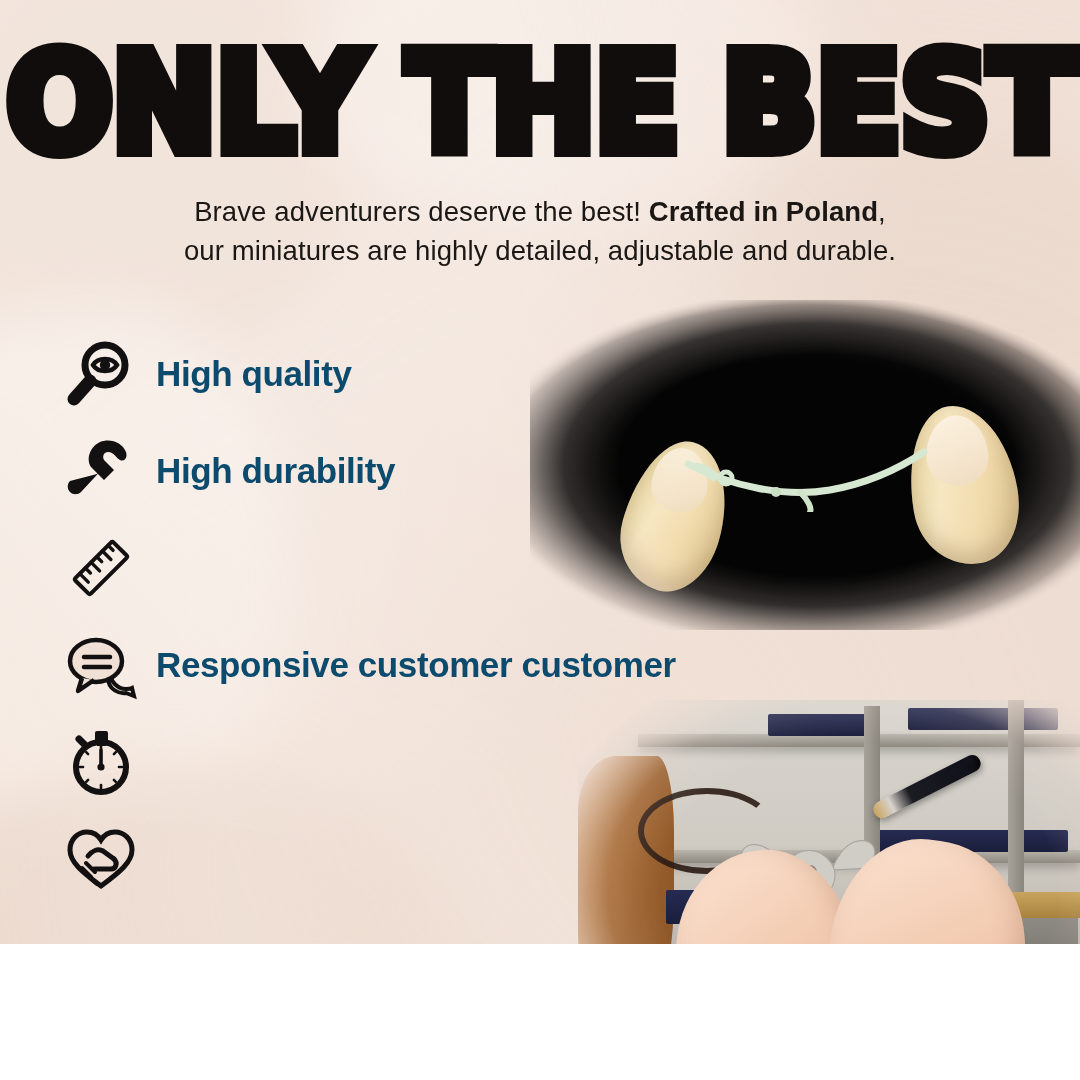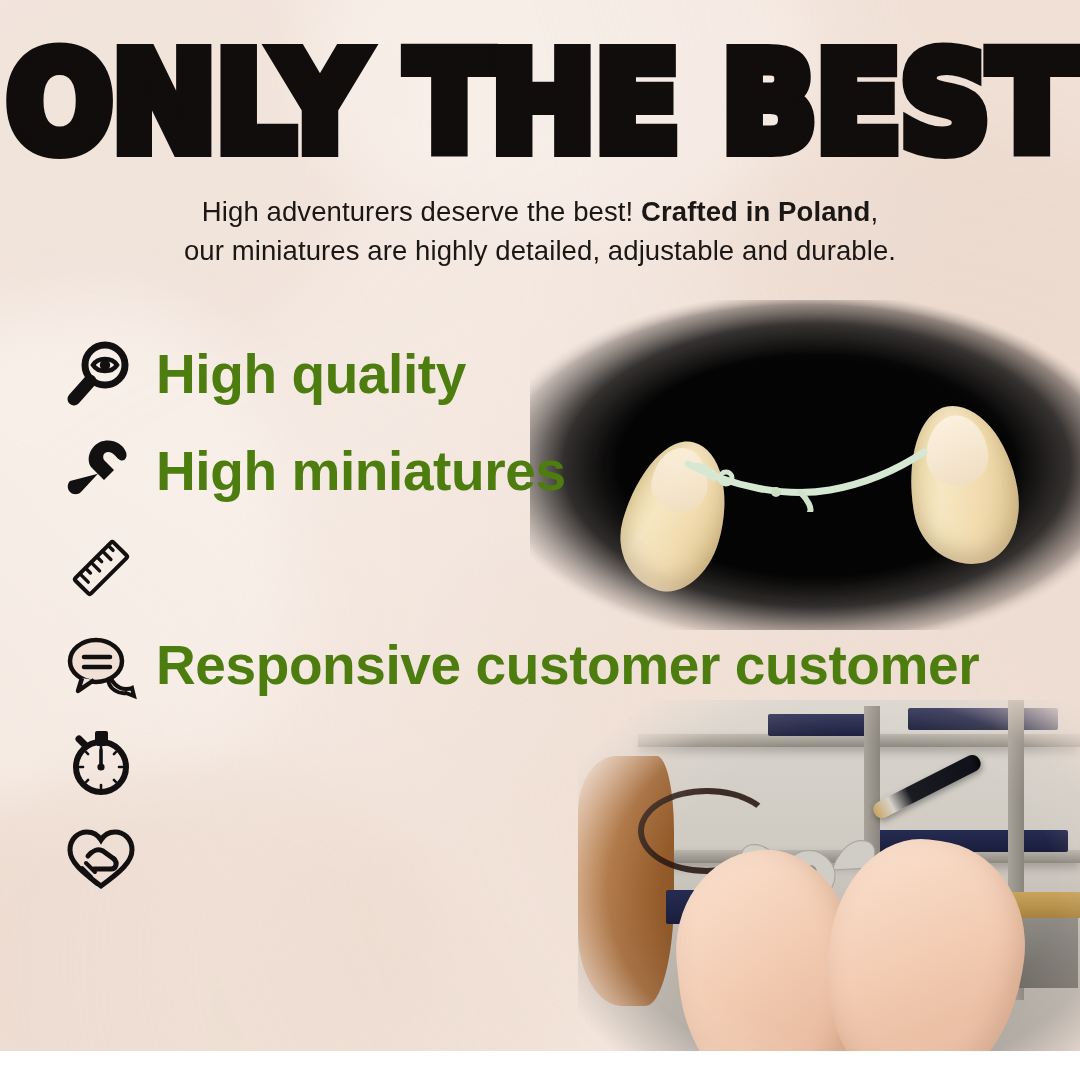--- a/index.html
+++ b/index.html
@@ -6,21 +6,21 @@
   * { margin:0; padding:0; box-sizing:border-box; }
 
   html, body {
     width:1080px; height:1080px;
     overflow:hidden;
     font-family:"Liberation Sans", sans-serif;
   }
 
   #poster {
     position:relative;
-    width:1080px; height:1051px;
+    width:1080px; height:944px;
     background:#f0e0d6;
     overflow:hidden;
   }
 
   
   .wash {
     position:absolute;
     pointer-events:none;
     border-radius:48% 52% 44% 56% / 55% 45% 58% 42%;
     filter:blur(26px);
@@ -82,23 +82,23 @@
     align-items:center;
     gap:18px;
   }
   .ficon {
     flex:0 0 auto;
     width:74px; height:74px;
     display:flex; align-items:center; justify-content:center;
   }
   .ficon svg { display:block; width:100%; height:100%; }
   .flabel {
-    font-size:55px;
+    font-size:35px;
     font-weight:bold;
-    color:#4d7c0f;
+    color:#0c4a6e;
     letter-spacing:-.4px;
     white-space:nowrap;
   }
 
   
   .photo {
     position:absolute;
     overflow:hidden;
   }
   .photo .inner { position:absolute; inset:0; }
@@ -263,21 +263,21 @@
       </svg>
       <div class="hand" id="hand-left"></div>
       <div class="hand" id="hand-right"></div>
       <div id="brush"></div>
     </div>
   </div>
 
   <div id="headline">ONLY THE BEST</div>
 
   <div id="subtitle">
-    <span>High adventurers deserve the best! </span><b>Crafted in Poland</b><span>,</span><br>
+    <span>Brave adventurers deserve the best! </span><b>Crafted in Poland</b><span>,</span><br>
     <span>our miniatures are highly detailed, adjustable and durable.</span>
   </div>
 
   <div id="features">
 
     <div class="feature">
       <span class="ficon">
         <svg viewBox="0 0 74 74">
           <circle cx="41" cy="28" r="20" fill="none" stroke="#121010" stroke-width="7"></circle>
           <path d="M26 44 L10 62" stroke="#121010" stroke-width="13" stroke-linecap="round"></path>
@@ -289,21 +289,21 @@
     </div>
 
     <div class="feature">
       <span class="ficon">
         <svg viewBox="0 0 74 74">
           <path d="M36 8 C46 4, 58 8, 62 18 C64 24, 60 28, 56 26 C52 24, 50 18, 44 18
                    C40 18, 38 22, 40 26 L50 36 L40 46 L28 34 C22 28, 24 14, 36 8 Z" fill="#121010"></path>
           <path d="M33 40 L43 30 L17 58 C14 61, 9 61, 6 58 C3 55, 3 50, 6 47 Z" fill="#121010"></path>
         </svg>
       </span>
-      <span class="flabel">High miniatures</span>
+      <span class="flabel">High durability</span>
     </div>
 
     <div class="feature">
       <span class="ficon">
         <svg viewBox="0 0 74 74">
           <g transform="rotate(-45 37 37)">
             <rect x="10" y="26" width="54" height="22" rx="2" fill="none" stroke="#121010" stroke-width="4"></rect>
             <g stroke="#121010" stroke-width="3.4" stroke-linecap="round">
               <path d="M18 26 L18 38"></path>
                 <path d="M26 26 L26 33"></path>

